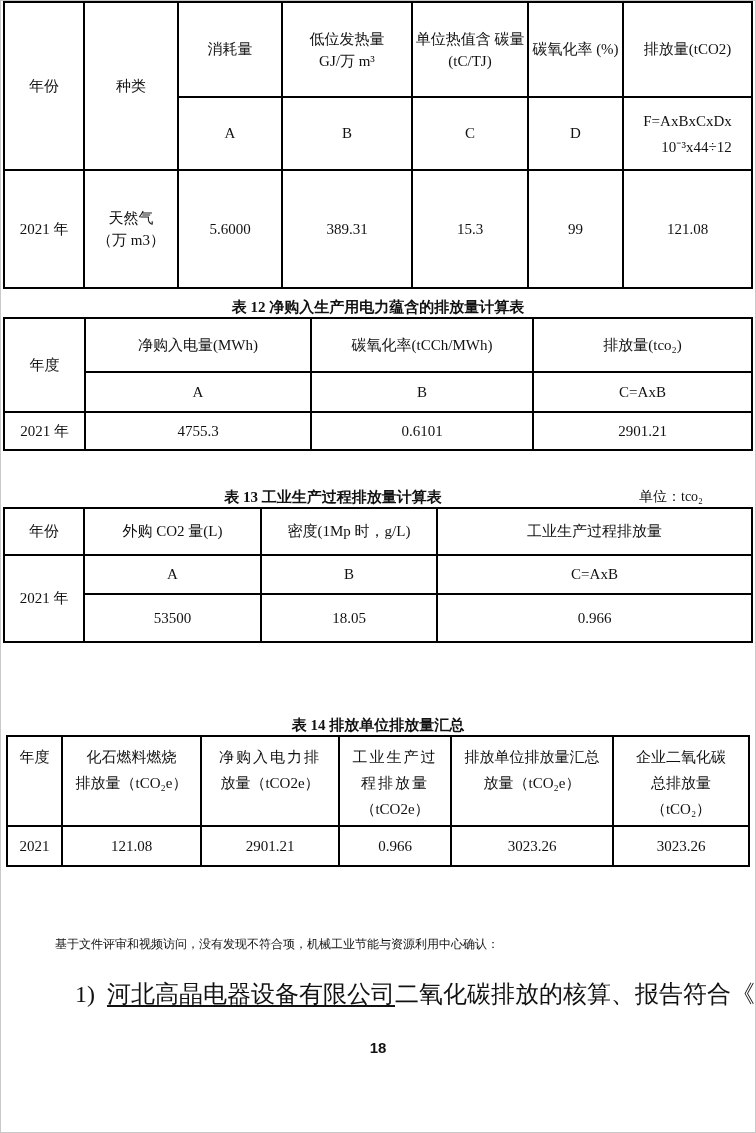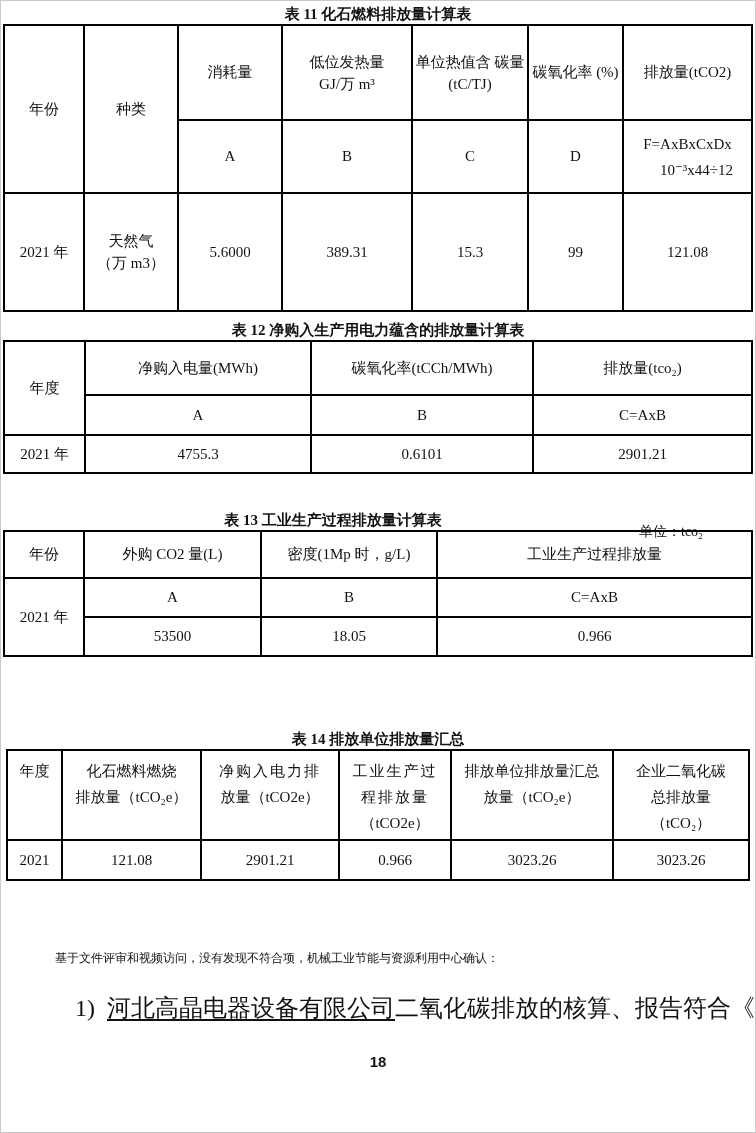--- a/index.html
+++ b/index.html
@@ -17,21 +17,21 @@
     text-align:center;
     font-weight:bold;
     font-size:15px;
     line-height:20px;
   }
   .title11{padding-top:3px;}
   .title12{margin-top:8px;}
   .title13-row{margin-top:36px;position:relative;}
   .title13-row .ttl{display:block;text-align:center;padding-right:90px;}
   .unit-label{
-    position:absolute;right:52px;top:12px;
+    position:absolute;right:52px;top:0;
     font-weight:normal;font-size:14px;
   }
   .title14{margin-top:72px;}
 
   table.t{
     border-collapse:collapse;
     table-layout:fixed;
     margin:0 auto;
     font-size:15px;
   }
@@ -43,21 +43,21 @@
     vertical-align:middle;
     padding:1px 2px;
     overflow:hidden;
   }
   .t11{margin-top:2px;}
   .t12{margin-top:3px;}
   .t13{margin-top:4px;}
   .t14{margin-top:16px;}
   .vtop{vertical-align:top;padding-top:8px;}
   .f-cell{text-align:left;padding-left:3px;line-height:26px;}
-  .f-cell .l2{padding-left:18px;}
+  .f-cell .l2{padding-left:18px;font-family:Liberation Serif, serif;}
   .cell-line{line-height:22px;}
   .hdr14 td{vertical-align:top;padding-top:7px;line-height:26px;}
   .ls{letter-spacing:2px;}
   .proc-cell{vertical-align:bottom;padding-bottom:8px;margin-top:22px;}
 
   .body-para{
     margin:60px 30px 16px 30px;
     font-size:12px;
     line-height:34px;
     text-indent:2em;
@@ -77,21 +77,20 @@
     font-weight:bold;
     font-size:15px;
     font-family:"Liberation Sans","DejaVu Sans",sans-serif;
   }
 </style>
 </head>
 <body>
 
 <div class="page">
 
-  <div class="tbl-title title11">表 11 化石燃料排放量计算表</div>
 
   <table class="t t11">
     <colgroup>
       <col style="width:80px">
         <col style="width:94px">
         <col style="width:104px">
       <col style="width:130px">
         <col style="width:116px">
         <col style="width:95px">
         <col style="width:129px">
@@ -185,21 +184,21 @@
       <td>外购 CO2 量(L)</td>
       <td>密度(1Mp 时，g/L)</td>
       <td class="proc-cell">工业生产过程排放量</td>
     </tr>
     <tr style="height:39px">
       <td rowspan="2">2021 年</td>
       <td>A</td>
       <td>B</td>
       <td>C=AxB</td>
     </tr>
-    <tr style="height:39px">
+    <tr style="height:48px">
       <td>53500</td>
       <td>18.05</td>
       <td>0.966</td>
     </tr>
   </tbody>
     </table>
 
   <div class="tbl-title title14">表 14 排放单位排放量汇总</div>
 
   <table class="t t14">

